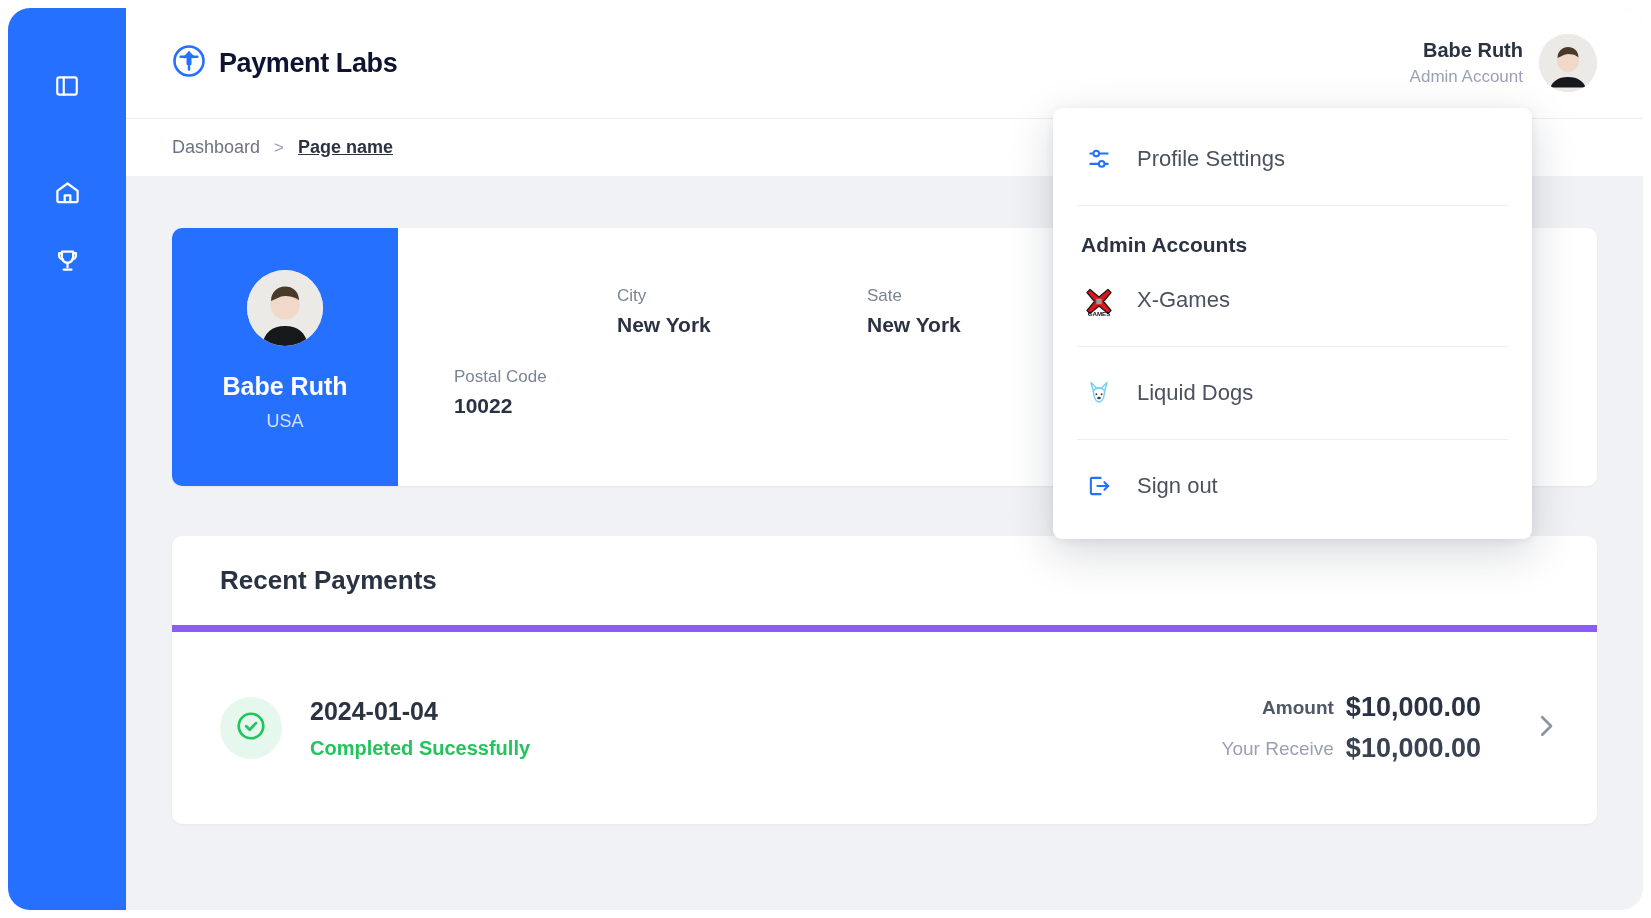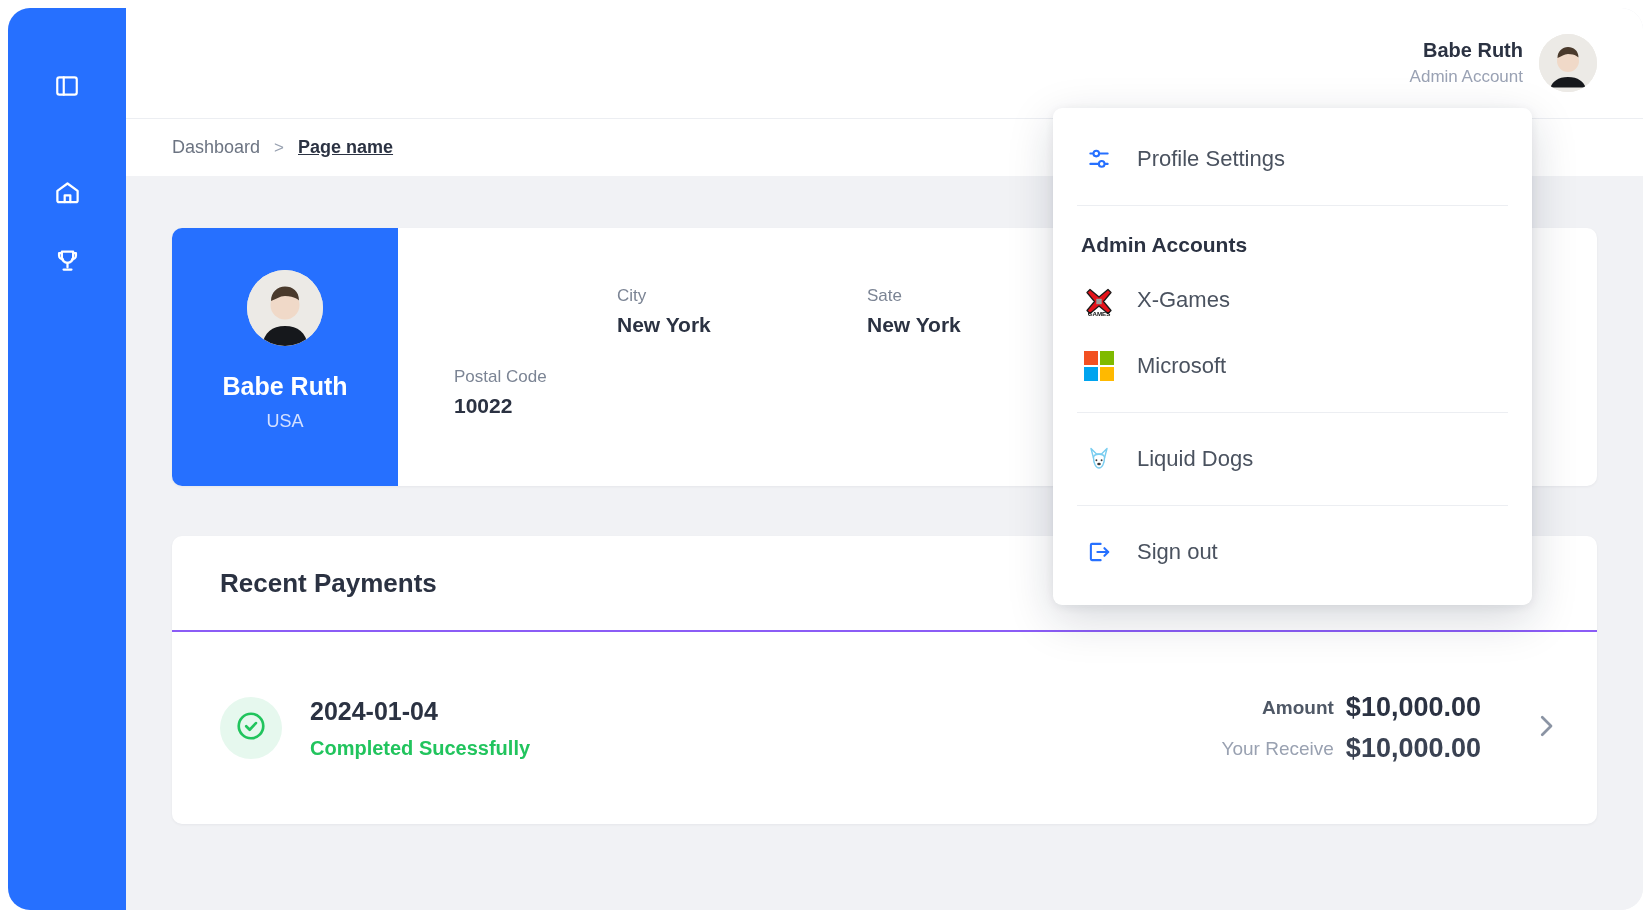--- a/index.html
+++ b/index.html
@@ -142,21 +142,21 @@
     margin-top: 50px;
     background: #ffffff;
     border-radius: 10px;
     box-shadow: 0 1px 3px rgba(16,24,40,.05);
     overflow: hidden;
   }
   .payments-head {
     height: 96px;
     display: flex; align-items: center;
     padding: 0 48px;
-    border-bottom: 2px solid #8b5cf6;
+    border-bottom: 7px solid #8b5cf6;
   }
   .payments-title { font-size: 26px; font-weight: bold; color: #2b3242; }
   .payment-row {
     height: 192px;
     display: flex; align-items: center;
     padding: 0 36px 0 48px;
     gap: 28px;
     cursor: pointer;
   }
   .status-ring {
@@ -251,20 +251,32 @@
           <line x1="12" y1="14" x2="12" y2="18"></line>
           <line x1="8.5" y1="20" x2="15.5" y2="20"></line>
         </svg>
       </span>
     </div>
   </nav>
 
   <div class="main">
 
     <header class="topbar">
+      <div class="brand">
+        <span>
+          <svg width="34" height="34" viewBox="0 0 34 34" fill="none">
+            <circle cx="17" cy="17" r="14.5" stroke="#2670ff" stroke-width="2.6"></circle>
+            <path d="M17 8.5v17" stroke="#2670ff" stroke-width="2.4" stroke-linecap="round"></path>
+            <path d="M12.6 13.2 17 8.8l4.4 4.4" stroke="#2670ff" stroke-width="2.4" stroke-linecap="round" stroke-linejoin="round"></path>
+            <path d="M8.6 12.8h7.1v7.1" stroke="#2670ff" stroke-width="2.4" stroke-linecap="round" stroke-linejoin="round"></path>
+            <path d="M25.4 12.8h-7.1v7.1" stroke="#2670ff" stroke-width="2.4" stroke-linecap="round" stroke-linejoin="round"></path>
+          </svg>
+        </span>
+        <span class="brand-name">Payment Labs</span>
+      </div>
 
       <div class="spacer"></div>
 
       <div class="user-box">
         <div class="user-text">
           <div class="user-name">Babe Ruth</div>
           <div class="user-role">Admin Account</div>
         </div>
         <div class="avatar-hdr">
           <svg width="58" height="58" viewBox="0 0 58 58">
@@ -379,31 +391,20 @@
         <span class="dd-ico">
           <svg width="34" height="34" viewBox="0 0 34 34">
             <path d="M8 6.5 17 14l9-7.5 3 3-7.5 9 7.5 9-3 3-9-7.5L8 30.5l-3-3L12.5 18.5 5 9.5z" fill="#e4121a" stroke="#1b1b1b" stroke-width="1.3" stroke-linejoin="round"></path>
             <rect x="14.3" y="15.8" width="5.4" height="5.4" fill="#9a9a9a"></rect>
             <text x="17" y="33" font-family="'Liberation Sans', sans-serif" font-size="6.2" font-weight="bold" fill="#111111" text-anchor="middle">GAMES</text>
           </svg>
         </span>
         <span class="dd-label">X-Games</span>
       </div>
 
-      <div class="dd-item">
-        <span class="dd-ico">
-          <span class="ms-grid">
-            <i style="background:#f25022"></i>
-              <i style="background:#7fba00"></i>
-            <i style="background:#00a4ef"></i>
-              <i style="background:#ffb900"></i>
-          </span>
-        </span>
-        <span class="dd-label">Microsoft</span>
-      </div>
 
       <div class="dd-sep"></div>
 
 
       <div class="dd-item">
         <span class="dd-ico">
           <svg width="32" height="32" viewBox="0 0 32 32" fill="#ffffff" stroke="#79cdf0" stroke-width="1.4" stroke-linejoin="round">
             <path d="M8 5.5 10.5 15 16 17.5 21.5 15 24 5.5 18.5 11h-5z"></path>
             <path d="M10.5 14.5c0 6 2.5 10.5 5.5 10.5s5.5-4.5 5.5-10.5c0-2-2.2-3.2-5.5-3.2s-5.5 1.2-5.5 3.2z"></path>
             <circle cx="13.4" cy="17.2" r="0.95" fill="#3a3a3a" stroke="none"></circle>

